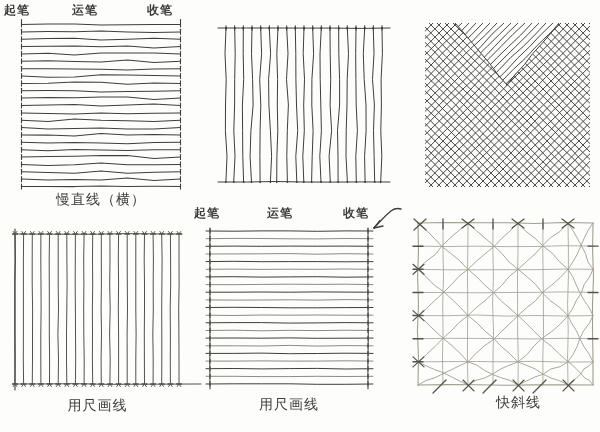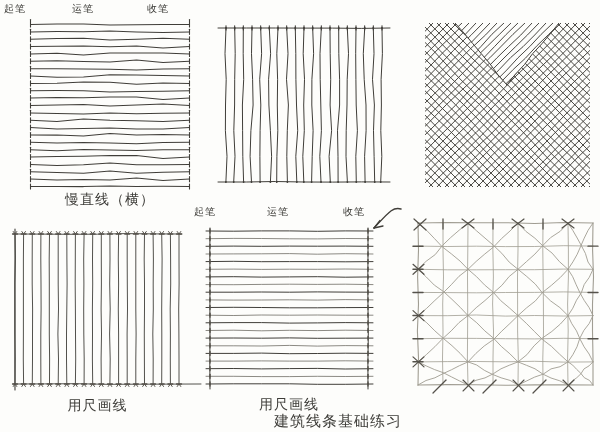--- a/index.html
+++ b/index.html
@@ -1,25 +1,25 @@
 <!DOCTYPE html>
 <html><head>
 <meta charset="utf-8">
 <style>
   html,body{margin:0;padding:0;background:#fff;}
   .page{
     position:relative;width:600px;height:432px;overflow:hidden;
     background:#fdfdfb;color:#3d3c38;
     font-family:"Liberation Serif","DejaVu Serif",serif;
   }
-  .stroke-label{position:absolute;font-size:10px;letter-spacing:1px;white-space:nowrap;}
+  .stroke-label{position:absolute;font-size:12px;letter-spacing:1px;white-space:nowrap;font-weight:bold;}
   .panel{position:absolute;}
   .panel svg{display:block;overflow:visible;}
   .caption{text-align:center;font-size:14px;letter-spacing:1px;white-space:nowrap;}
-  .panel-1{left:29px;top:23px;width:162px;}  .panel-1 .caption{margin-top:3px;}
+  .panel-1{left:20px;top:23px;width:162px;}  .panel-1 .caption{margin-top:3px;}
   .panel-2{left:223px;top:25px;width:162px;} .panel-2 .caption{margin-top:6px;}
   .panel-3{left:425px;top:23px;width:165px;} .panel-3 .caption{margin-top:4px;padding-left:22px;}
   .panel-4{left:13px;top:230px;width:169px;} .panel-4 .caption{margin-top:9px;}
   .panel-5{left:208px;top:228px;width:162px;}.panel-5 .caption{margin-top:8px;}
   .panel-6{left:418px;top:223px;width:175px;}.panel-6 .caption{margin-top:9px;padding-left:26px;}
   .footer-title{position:absolute;left:208px;top:412px;width:260px;text-align:center;
     font-size:15px;letter-spacing:1px;}
   .arrow-anno{position:absolute;left:356px;top:206px;}
 </style>
 </head>
@@ -630,16 +630,16 @@
         <path d="M65,170 L78,157" fill="none" stroke="#55524b" stroke-width="1.3" stroke-linecap="round" stroke-linejoin="round"></path>
         <path d="M95,157 L106,168" fill="none" stroke="#55524b" stroke-width="1.1" stroke-linecap="round" stroke-linejoin="round"></path>
         <path d="M95,168 L106,157" fill="none" stroke="#55524b" stroke-width="1.1" stroke-linecap="round" stroke-linejoin="round"></path>
         <path d="M115,170 L128,157" fill="none" stroke="#55524b" stroke-width="1.3" stroke-linecap="round" stroke-linejoin="round"></path>
         <path d="M145,157 L156,168" fill="none" stroke="#55524b" stroke-width="1.1" stroke-linecap="round" stroke-linejoin="round"></path>
         <path d="M145,168 L156,157" fill="none" stroke="#55524b" stroke-width="1.1" stroke-linecap="round" stroke-linejoin="round"></path>
         <path d="M170,23.142857142857142 L180,23.142857142857142" fill="none" stroke="#55524b" stroke-width="1.4" stroke-linecap="round" stroke-linejoin="round"></path>
         <path d="M170,69.42857142857143 L180,69.42857142857143" fill="none" stroke="#55524b" stroke-width="1.4" stroke-linecap="round" stroke-linejoin="round"></path>
         <path d="M170,115.71428571428571 L180,115.71428571428571" fill="none" stroke="#55524b" stroke-width="1.4" stroke-linecap="round" stroke-linejoin="round"></path>
       </svg>
+    <div class="caption">快斜线</div>
   </div>
 
-  <div class="footer-title">建筑线条基础练习</div>
 </div>
 
 </body></html>

